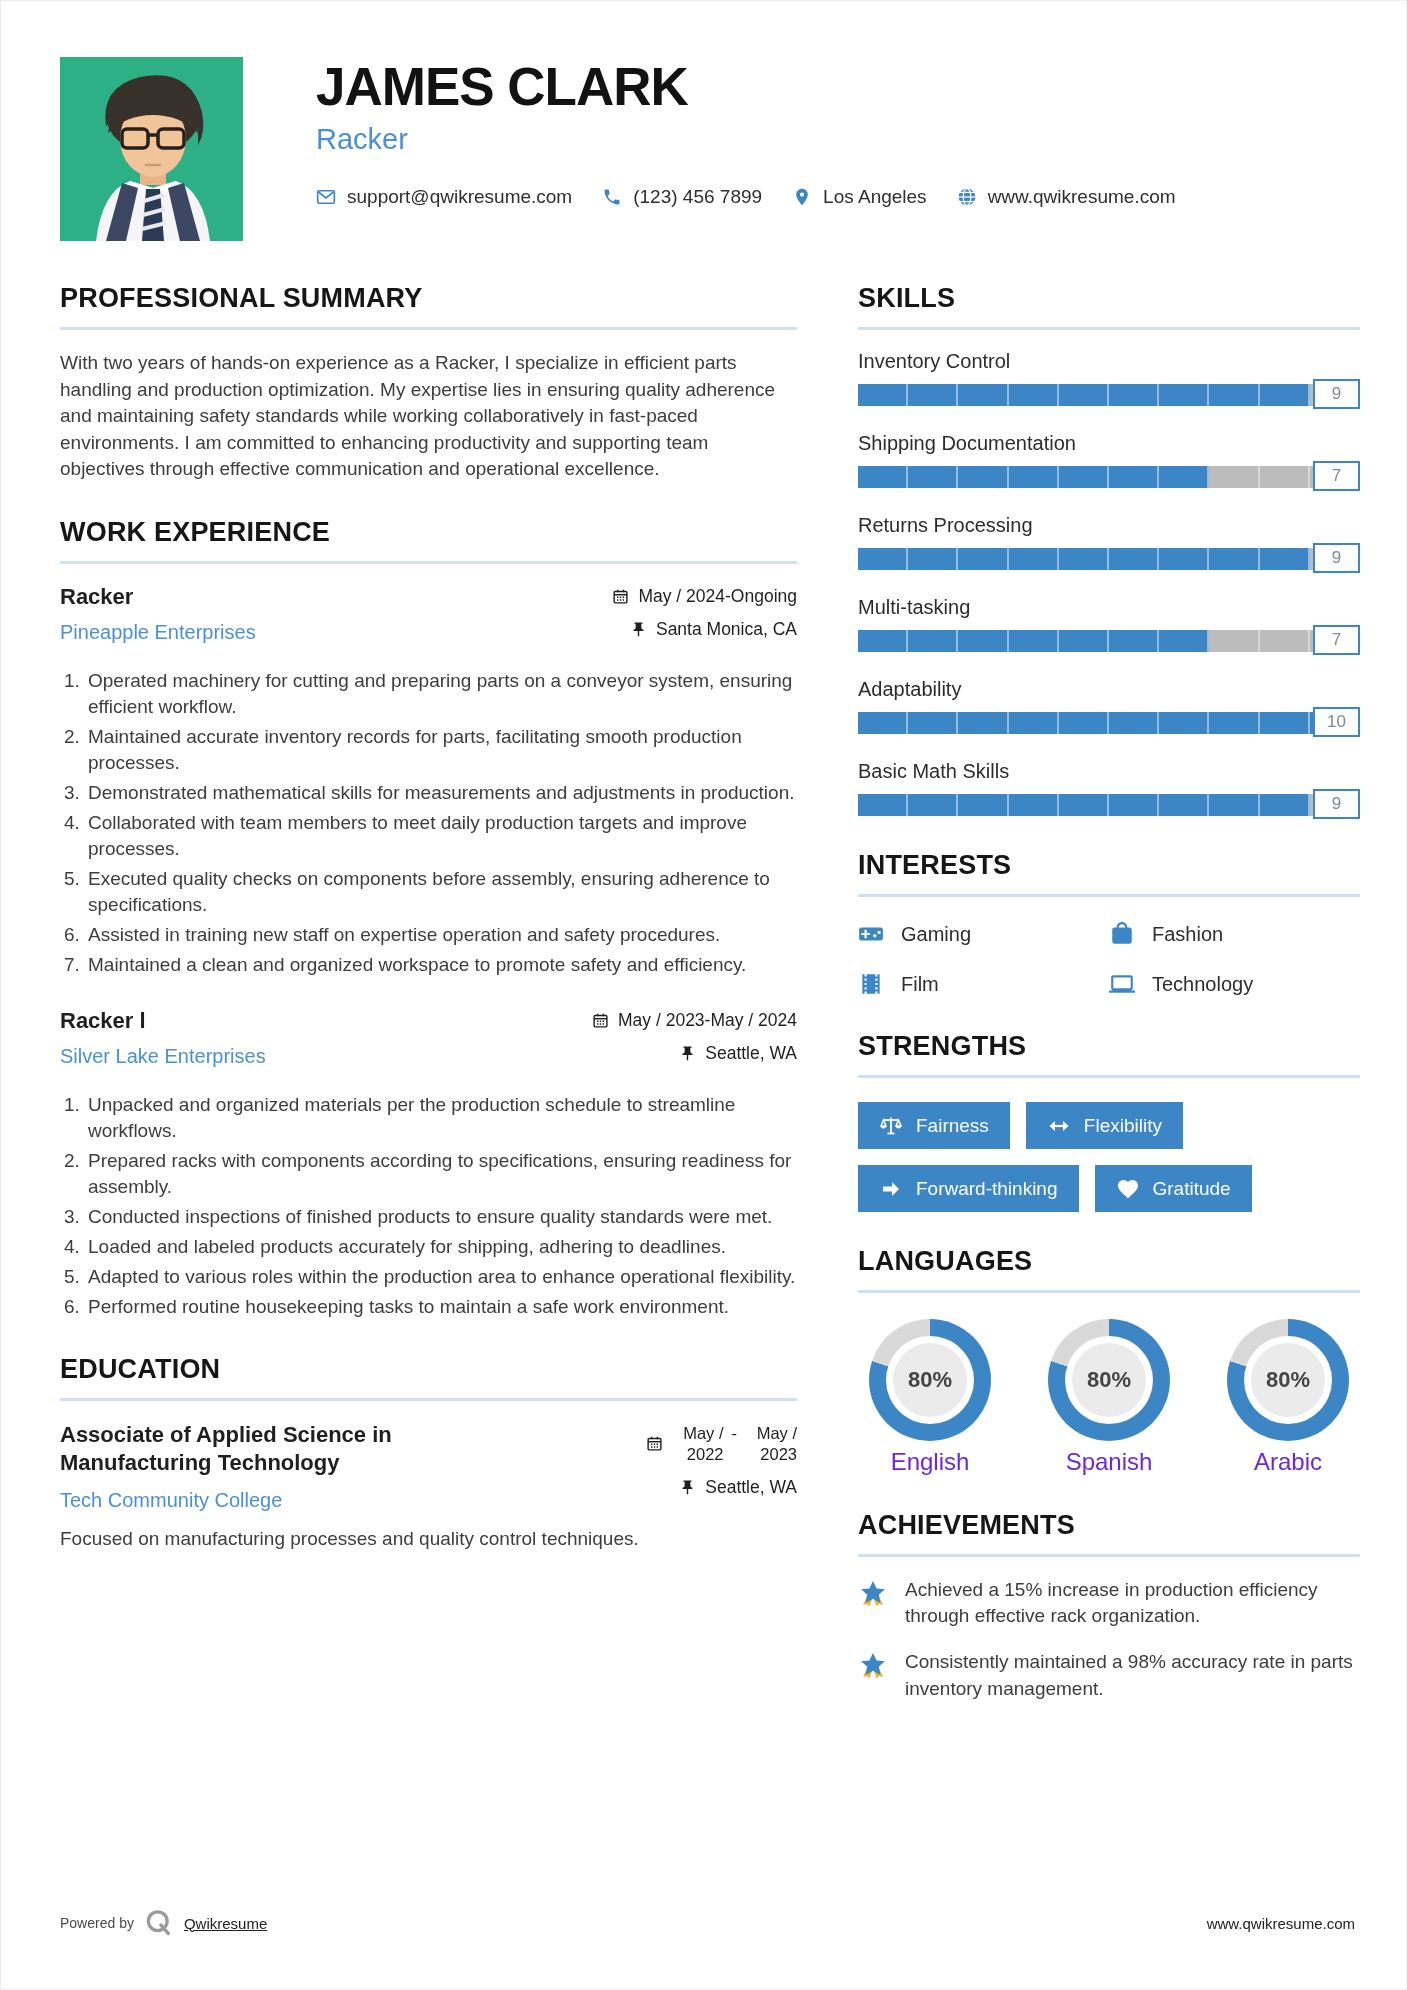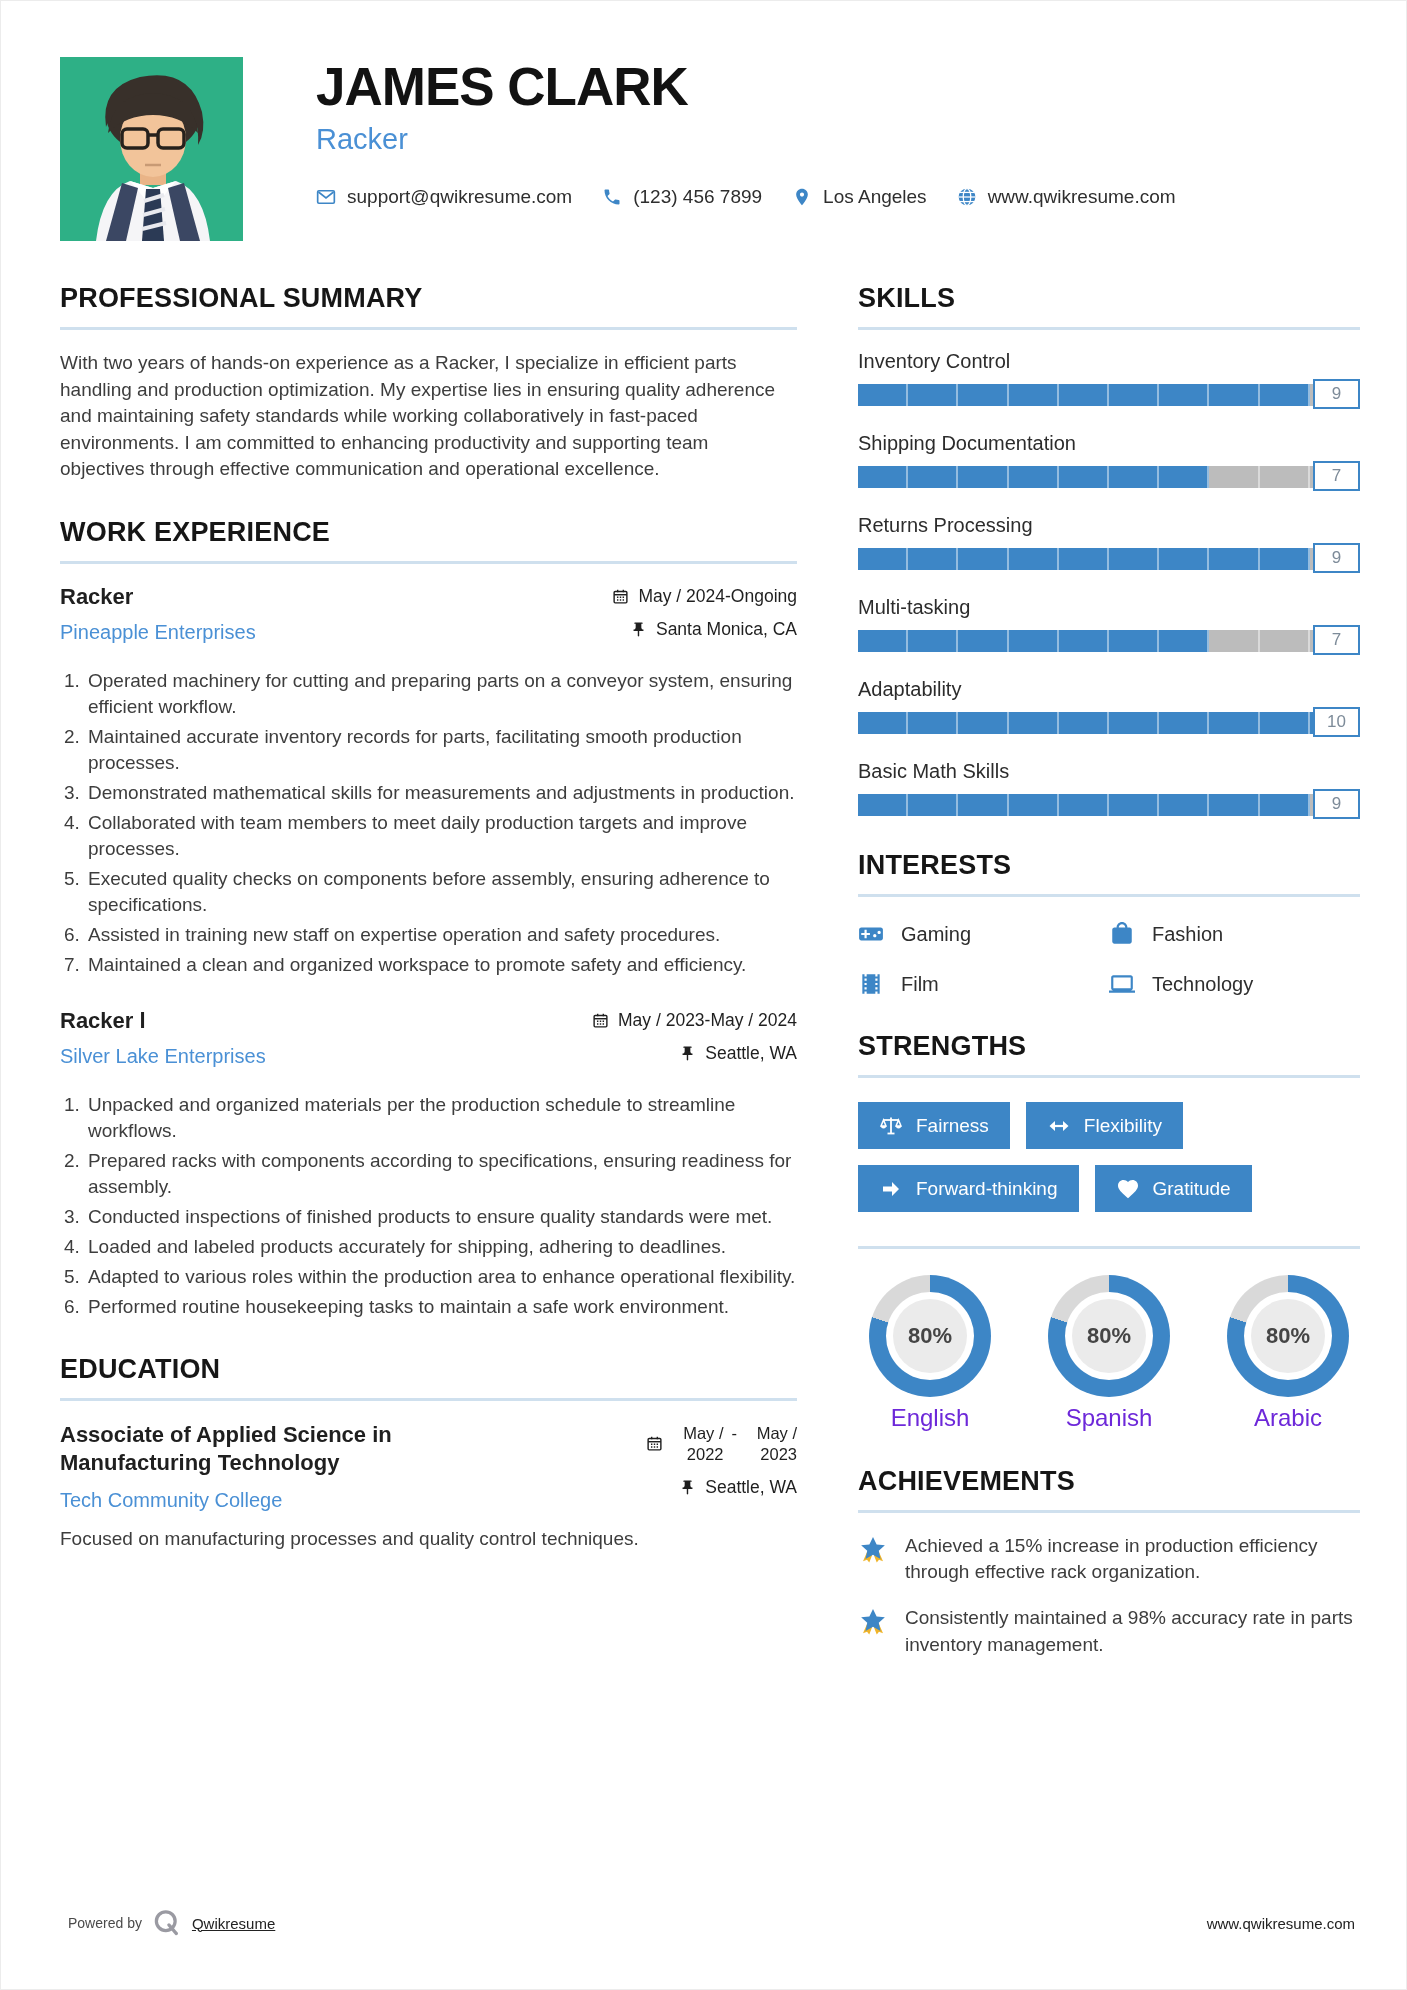--- a/index.html
+++ b/index.html
@@ -78,21 +78,21 @@
   .donut::before { content:''; position:absolute; inset:17px; background:#fff; border-radius:50%; }
   .donut-inner { position:absolute; inset:24px; background:#ebebeb; border-radius:50%;
     display:flex; align-items:center; justify-content:center; font-size:22px; font-weight:bold; color:#454545; }
   .lang-name { margin-top:7px; font-size:24px; color:#6d28d9; }
 
   
   .ach { display:flex; gap:17px; margin-bottom:20px; font-size:19px; line-height:1.38; color:#3d3d3d; }
   .ach svg { width:30px; height:30px; flex:none; margin-top:2px; }
 
   
-  .footer { position:absolute; left:68px; right:52px; bottom:52px;
+  .footer { position:absolute; left:60px; right:52px; bottom:52px;
     display:flex; justify-content:space-between; align-items:center; }
   .footer-left { display:flex; align-items:center; gap:10px; }
   .powered { font-size:14px; color:#4a4a4a; }
   .brand { font-size:15px; color:#222; text-decoration:underline; }
   .site { font-size:15px; color:#222; }
 </style>
 </head>
 <body>
 
 <div class="page">
@@ -402,20 +402,21 @@
           <div class="chip">
             <svg viewBox="0 0 24 24">
               <path d="M12 21.35l-1.45-1.32C5.4 15.36 2 12.28 2 8.5 2 5.42 4.42 3 7.5 3c1.74 0 3.41.81 4.5 2.09C13.09 3.81 14.76 3 16.5 3 19.58 3 22 5.42 22 8.5c0 3.78-3.4 6.86-8.55 11.54L12 21.35z" fill="#fff"></path>
             </svg>
             <span>Gratitude</span>
           </div>
         </div>
       </div>
 
       <div class="section-block">
+        <h2 class="section">LANGUAGES</h2>
         <div class="rule"></div>
         <div class="langs">
           <div class="lang">
             <div class="donut" style="background: conic-gradient(rgb(61, 134, 198) 0deg, rgb(61, 134, 198) 288deg, rgb(217, 217, 217) 0deg);">
               <div class="donut-inner">80%</div>
             </div>
             <div class="lang-name">English</div>
           </div>
           <div class="lang">
             <div class="donut" style="background: conic-gradient(rgb(61, 134, 198) 0deg, rgb(61, 134, 198) 288deg, rgb(217, 217, 217) 0deg);">

